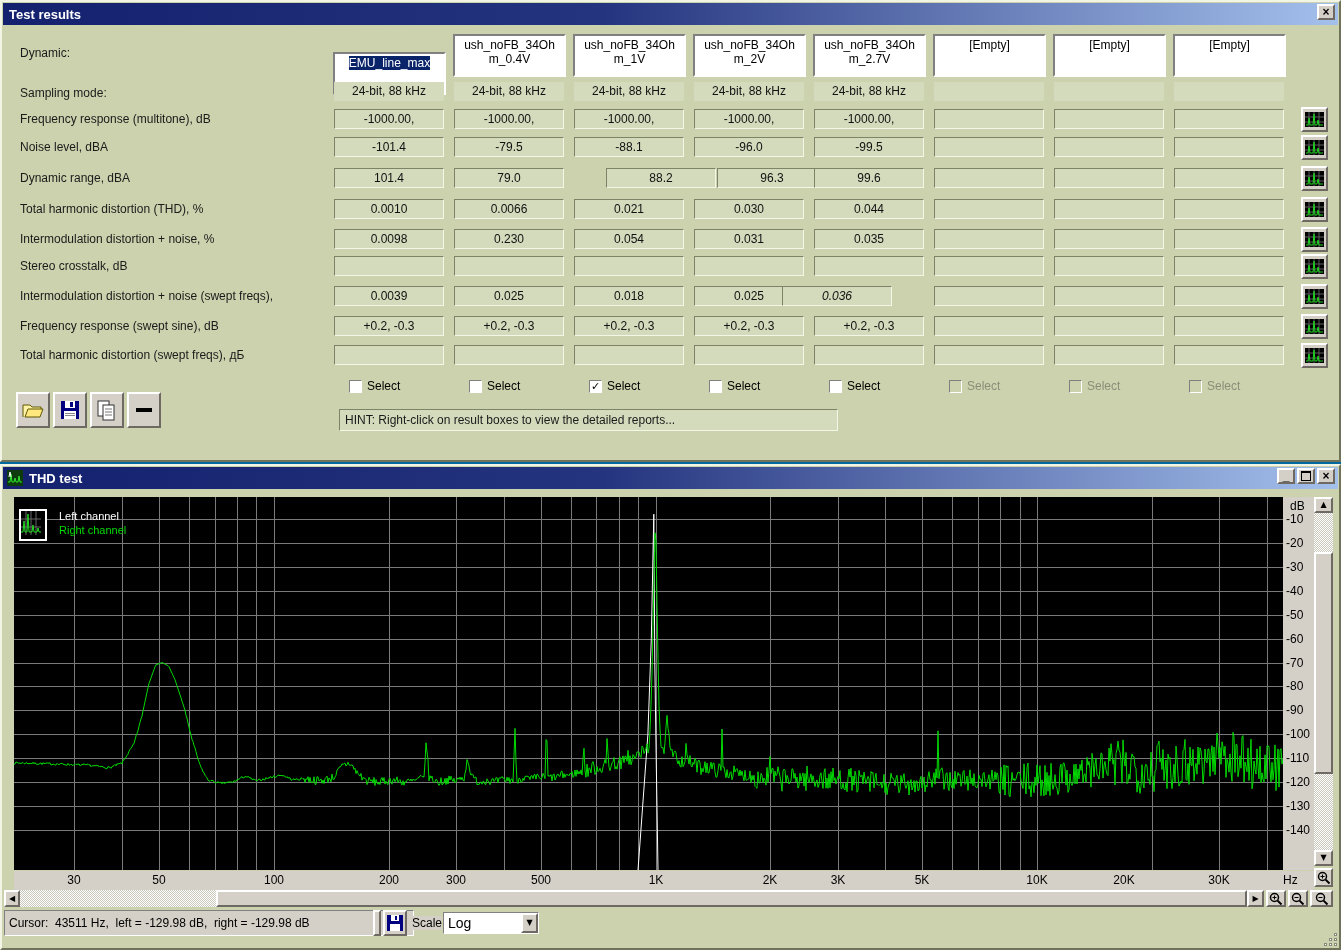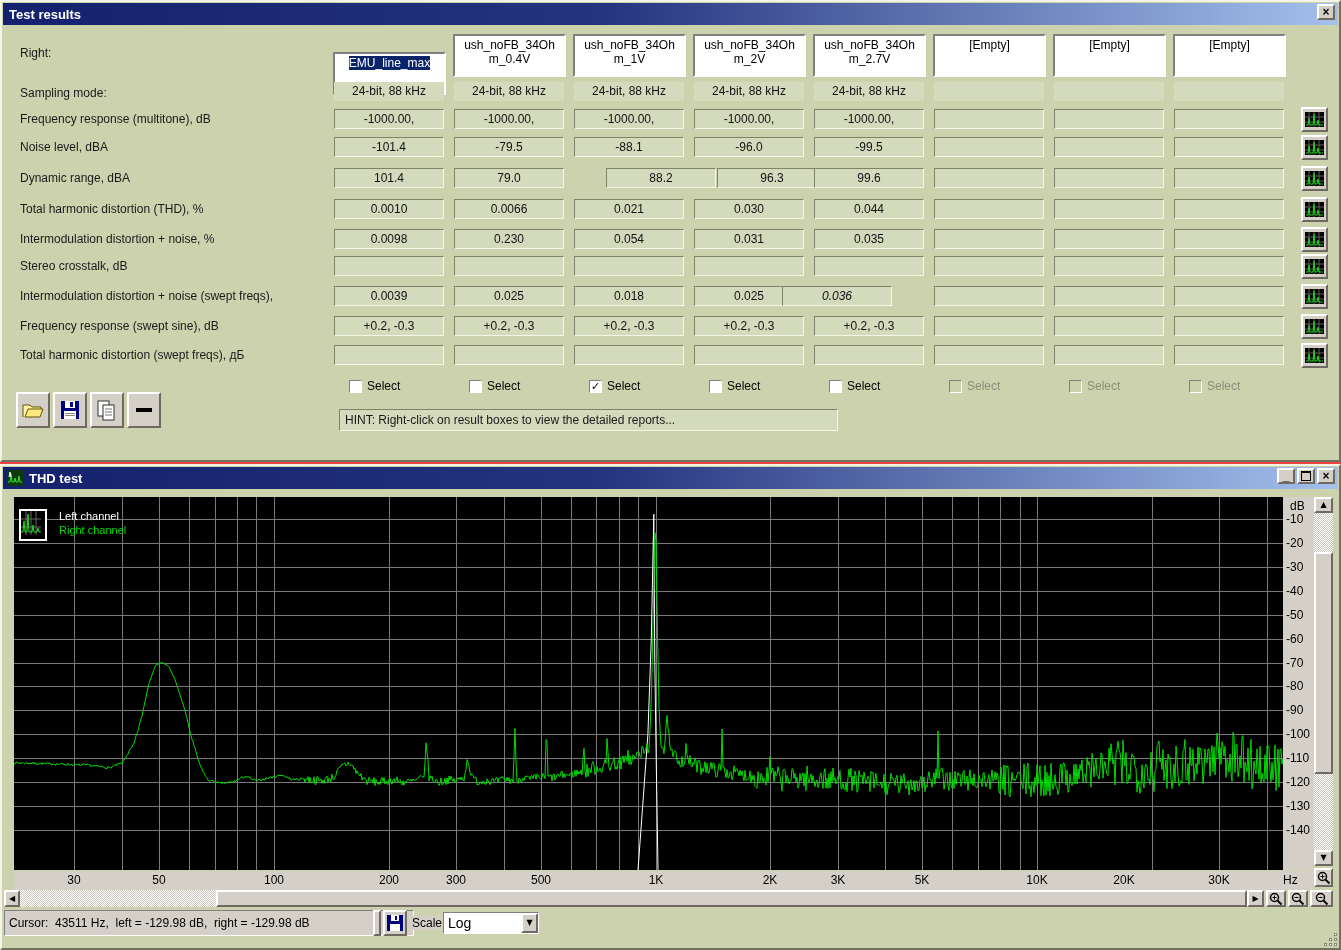--- a/index.html
+++ b/index.html
@@ -1,16 +1,16 @@
 <!DOCTYPE html>
 <html><head>
 <meta charset="utf-8">
 <style>
   html,body{margin:0;padding:0;background:#d4d0c8;font-family:"Liberation Sans",sans-serif;}
-  #screen{position:relative;width:1341px;height:950px;overflow:hidden;background:#ef4444;}
+  #screen{position:relative;width:1341px;height:950px;overflow:hidden;background:#0369a1;}
   .win{position:absolute;background:#ccd2ad;border:2px solid;border-color:#f2f4e4 #6f7359 #6f7359 #f2f4e4;box-sizing:border-box;}
   .titlebar{position:absolute;left:1px;top:1px;right:1px;height:22px;background:linear-gradient(to right,#14216e 0%,#25347f 45%,#a4c0ec 100%);display:flex;align-items:center;color:#fff;}
   .titletext{font-size:13px;font-weight:bold;padding-left:6px;white-space:pre;}
   .btn3d{background:#d4d0c8;border:2px solid;border-color:#ffffff #6e6a63 #6e6a63 #ffffff;box-sizing:border-box;display:flex;align-items:center;justify-content:center;}
   .winbtn{position:absolute;top:2px;width:18px;height:16px;font-size:12px;font-weight:bold;color:#000;line-height:10px;}
   .sunken-green{border:1px solid;border-color:#7e8266 #f4f6e6 #f4f6e6 #7e8266;background:#d4dabc;box-sizing:border-box;}
   .sunken-gray{border:1px solid;border-color:#808080 #ffffff #ffffff #808080;box-sizing:border-box;}
   .rowlabel{position:absolute;left:18px;font-size:12px;color:#1a1a1a;white-space:pre;}
   .device-box{position:absolute;top:32px;width:113px;height:43px;background:#fff;border:2px solid;border-color:#808080 #ffffff #ffffff #808080;box-sizing:border-box;text-align:center;font-size:12px;line-height:14px;padding-top:2px;overflow:hidden;}
   .device-inner{width:98px;margin:0 auto;word-break:break-all;}
@@ -41,21 +41,21 @@
 <div id="screen">
 
   <div class="win" id="top-window" style="left:0;top:0;width:1341px;height:462px;">
     <div class="titlebar">
       <span class="titletext">Test results</span>
     </div>
     <div class="btn3d winbtn" style="right:4px;">
         <span>×</span>
       </div>
 
-    <div class="rowlabel" style="top:44px;">Right:</div>
+    <div class="rowlabel" style="top:44px;">Dynamic:</div>
     <div class="rowlabel" style="top:84px;">Sampling mode:</div>
 
     <div id="device-row">
         <div class="device-box" style="left: 331px; margin-top: 18px;">
           <div class="device-inner"><span class="selmark">EMU_line_max</span></div>
         </div>
         <div class="device-box" style="left: 451px;">
           <div class="device-inner">ush_noFB_34Ohm_0.4V</div>
         </div>
         <div class="device-box" style="left: 571px;">

